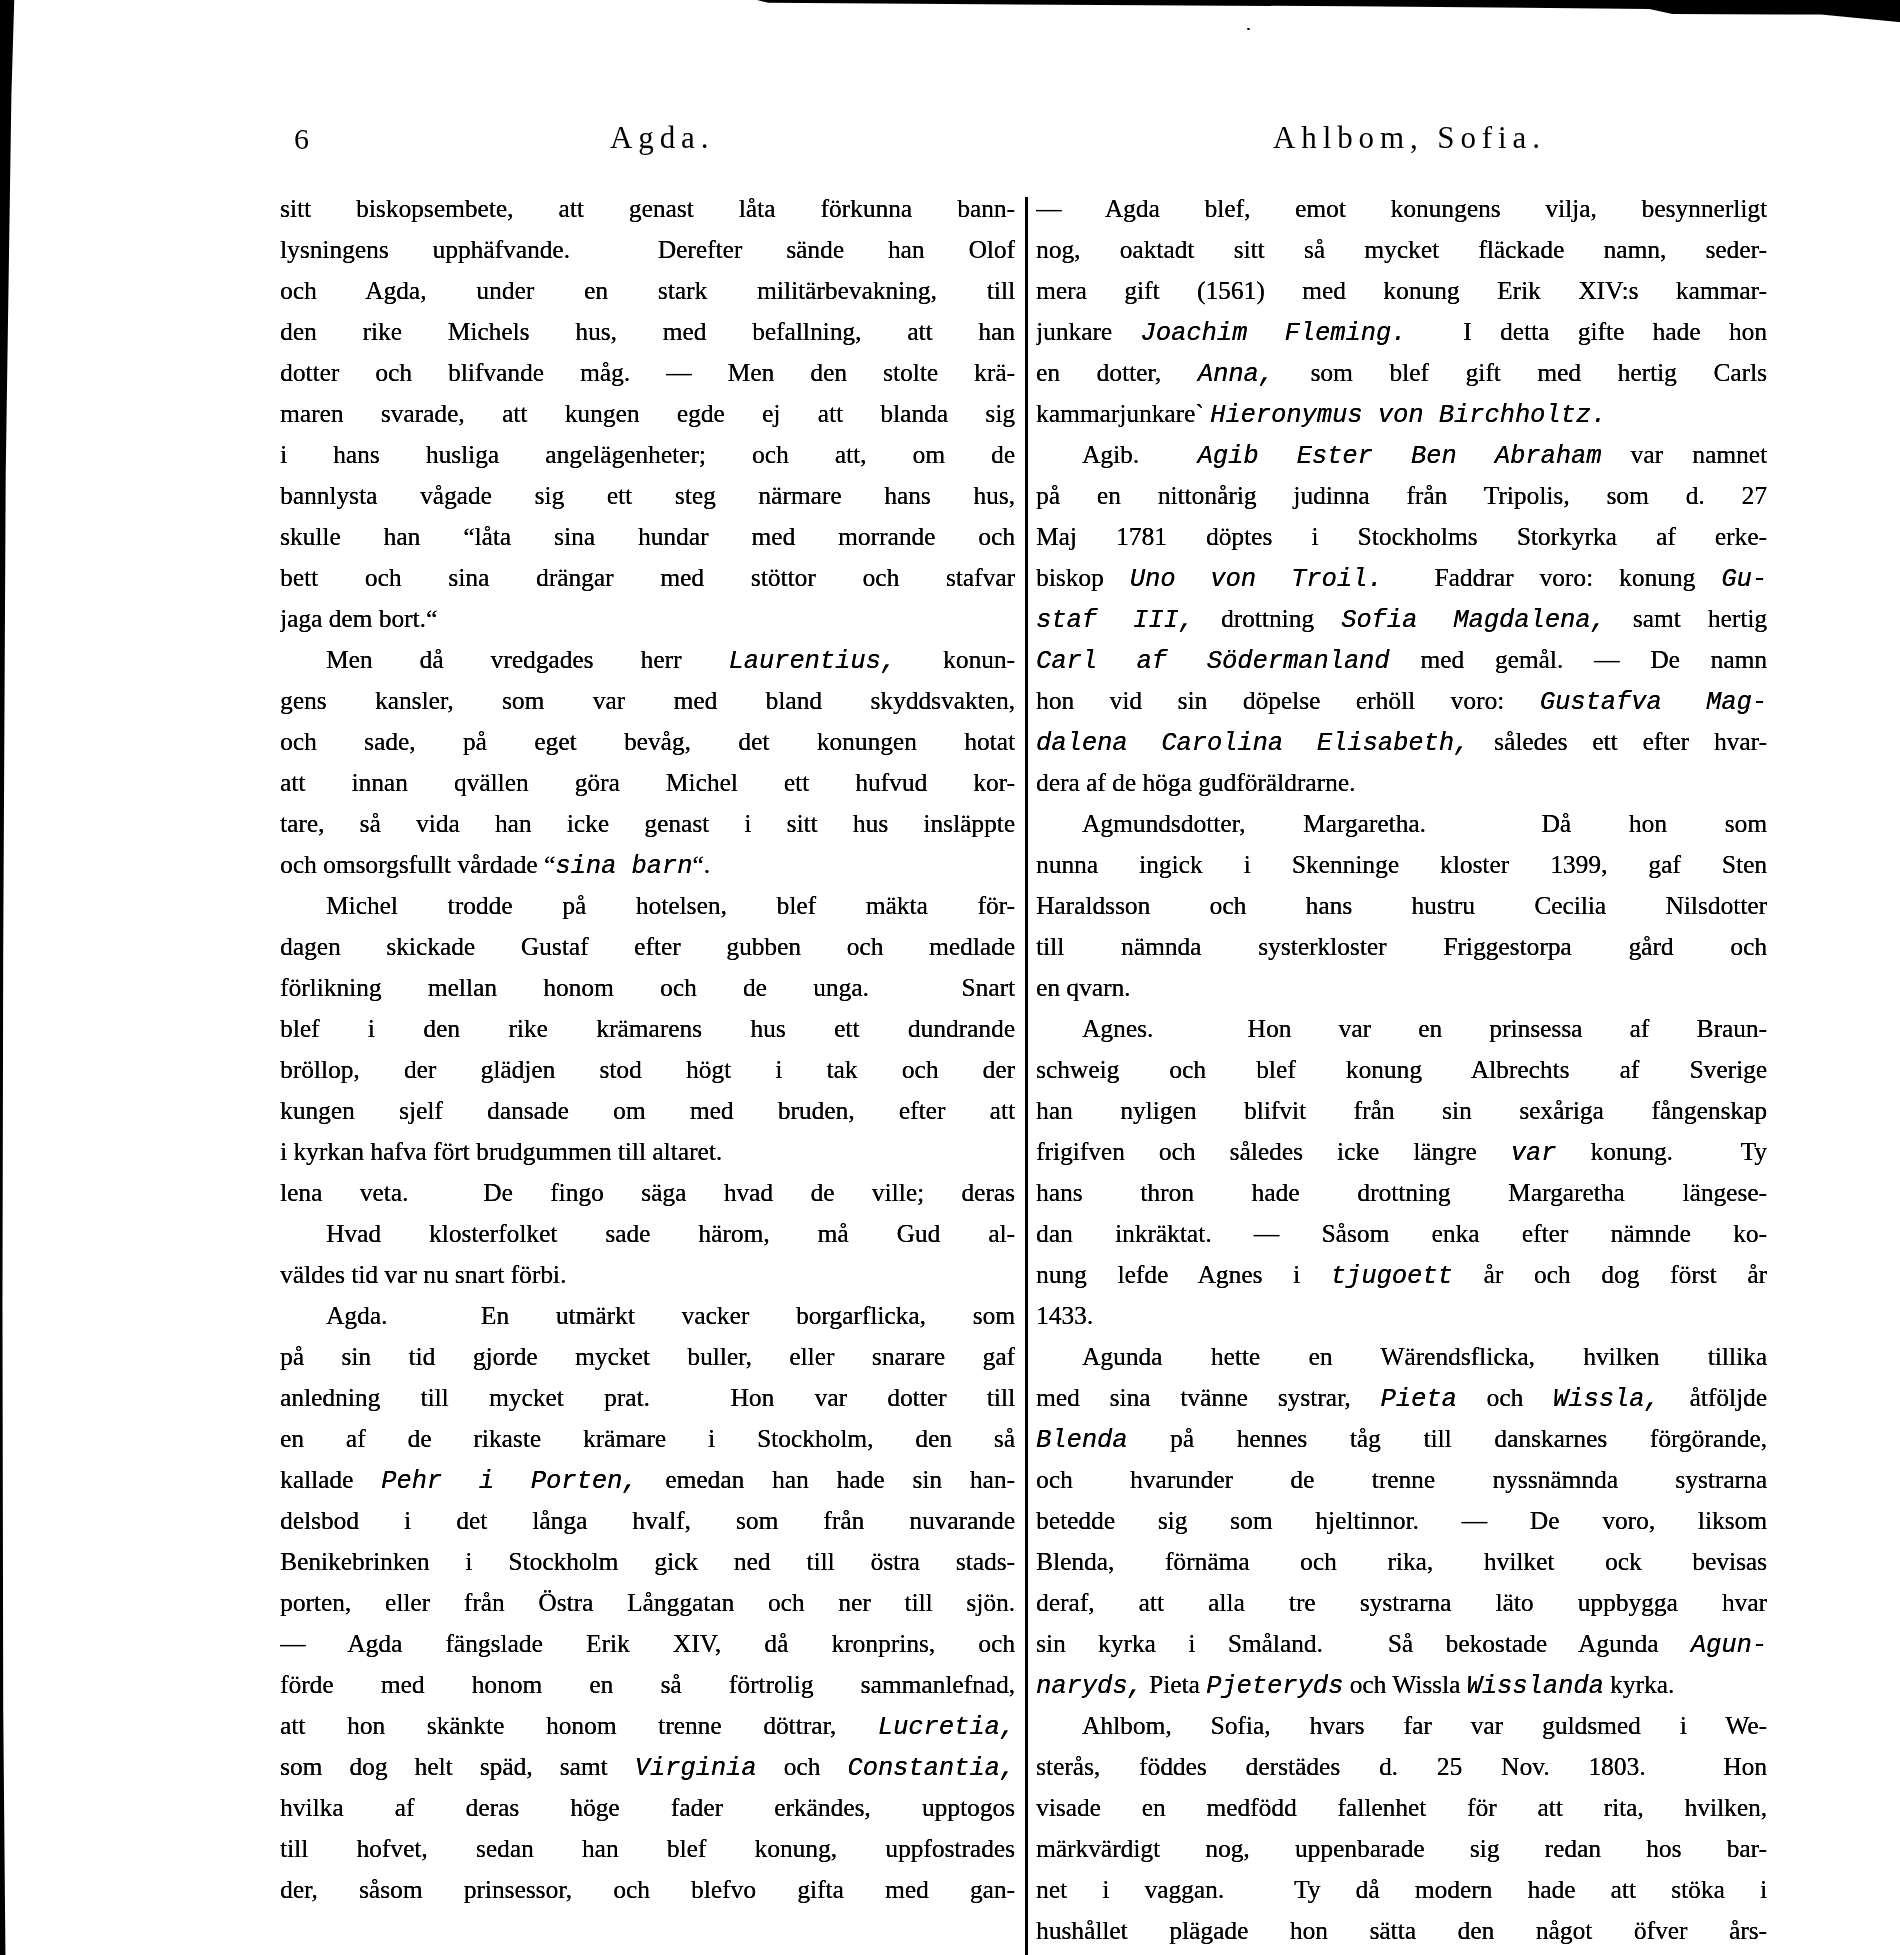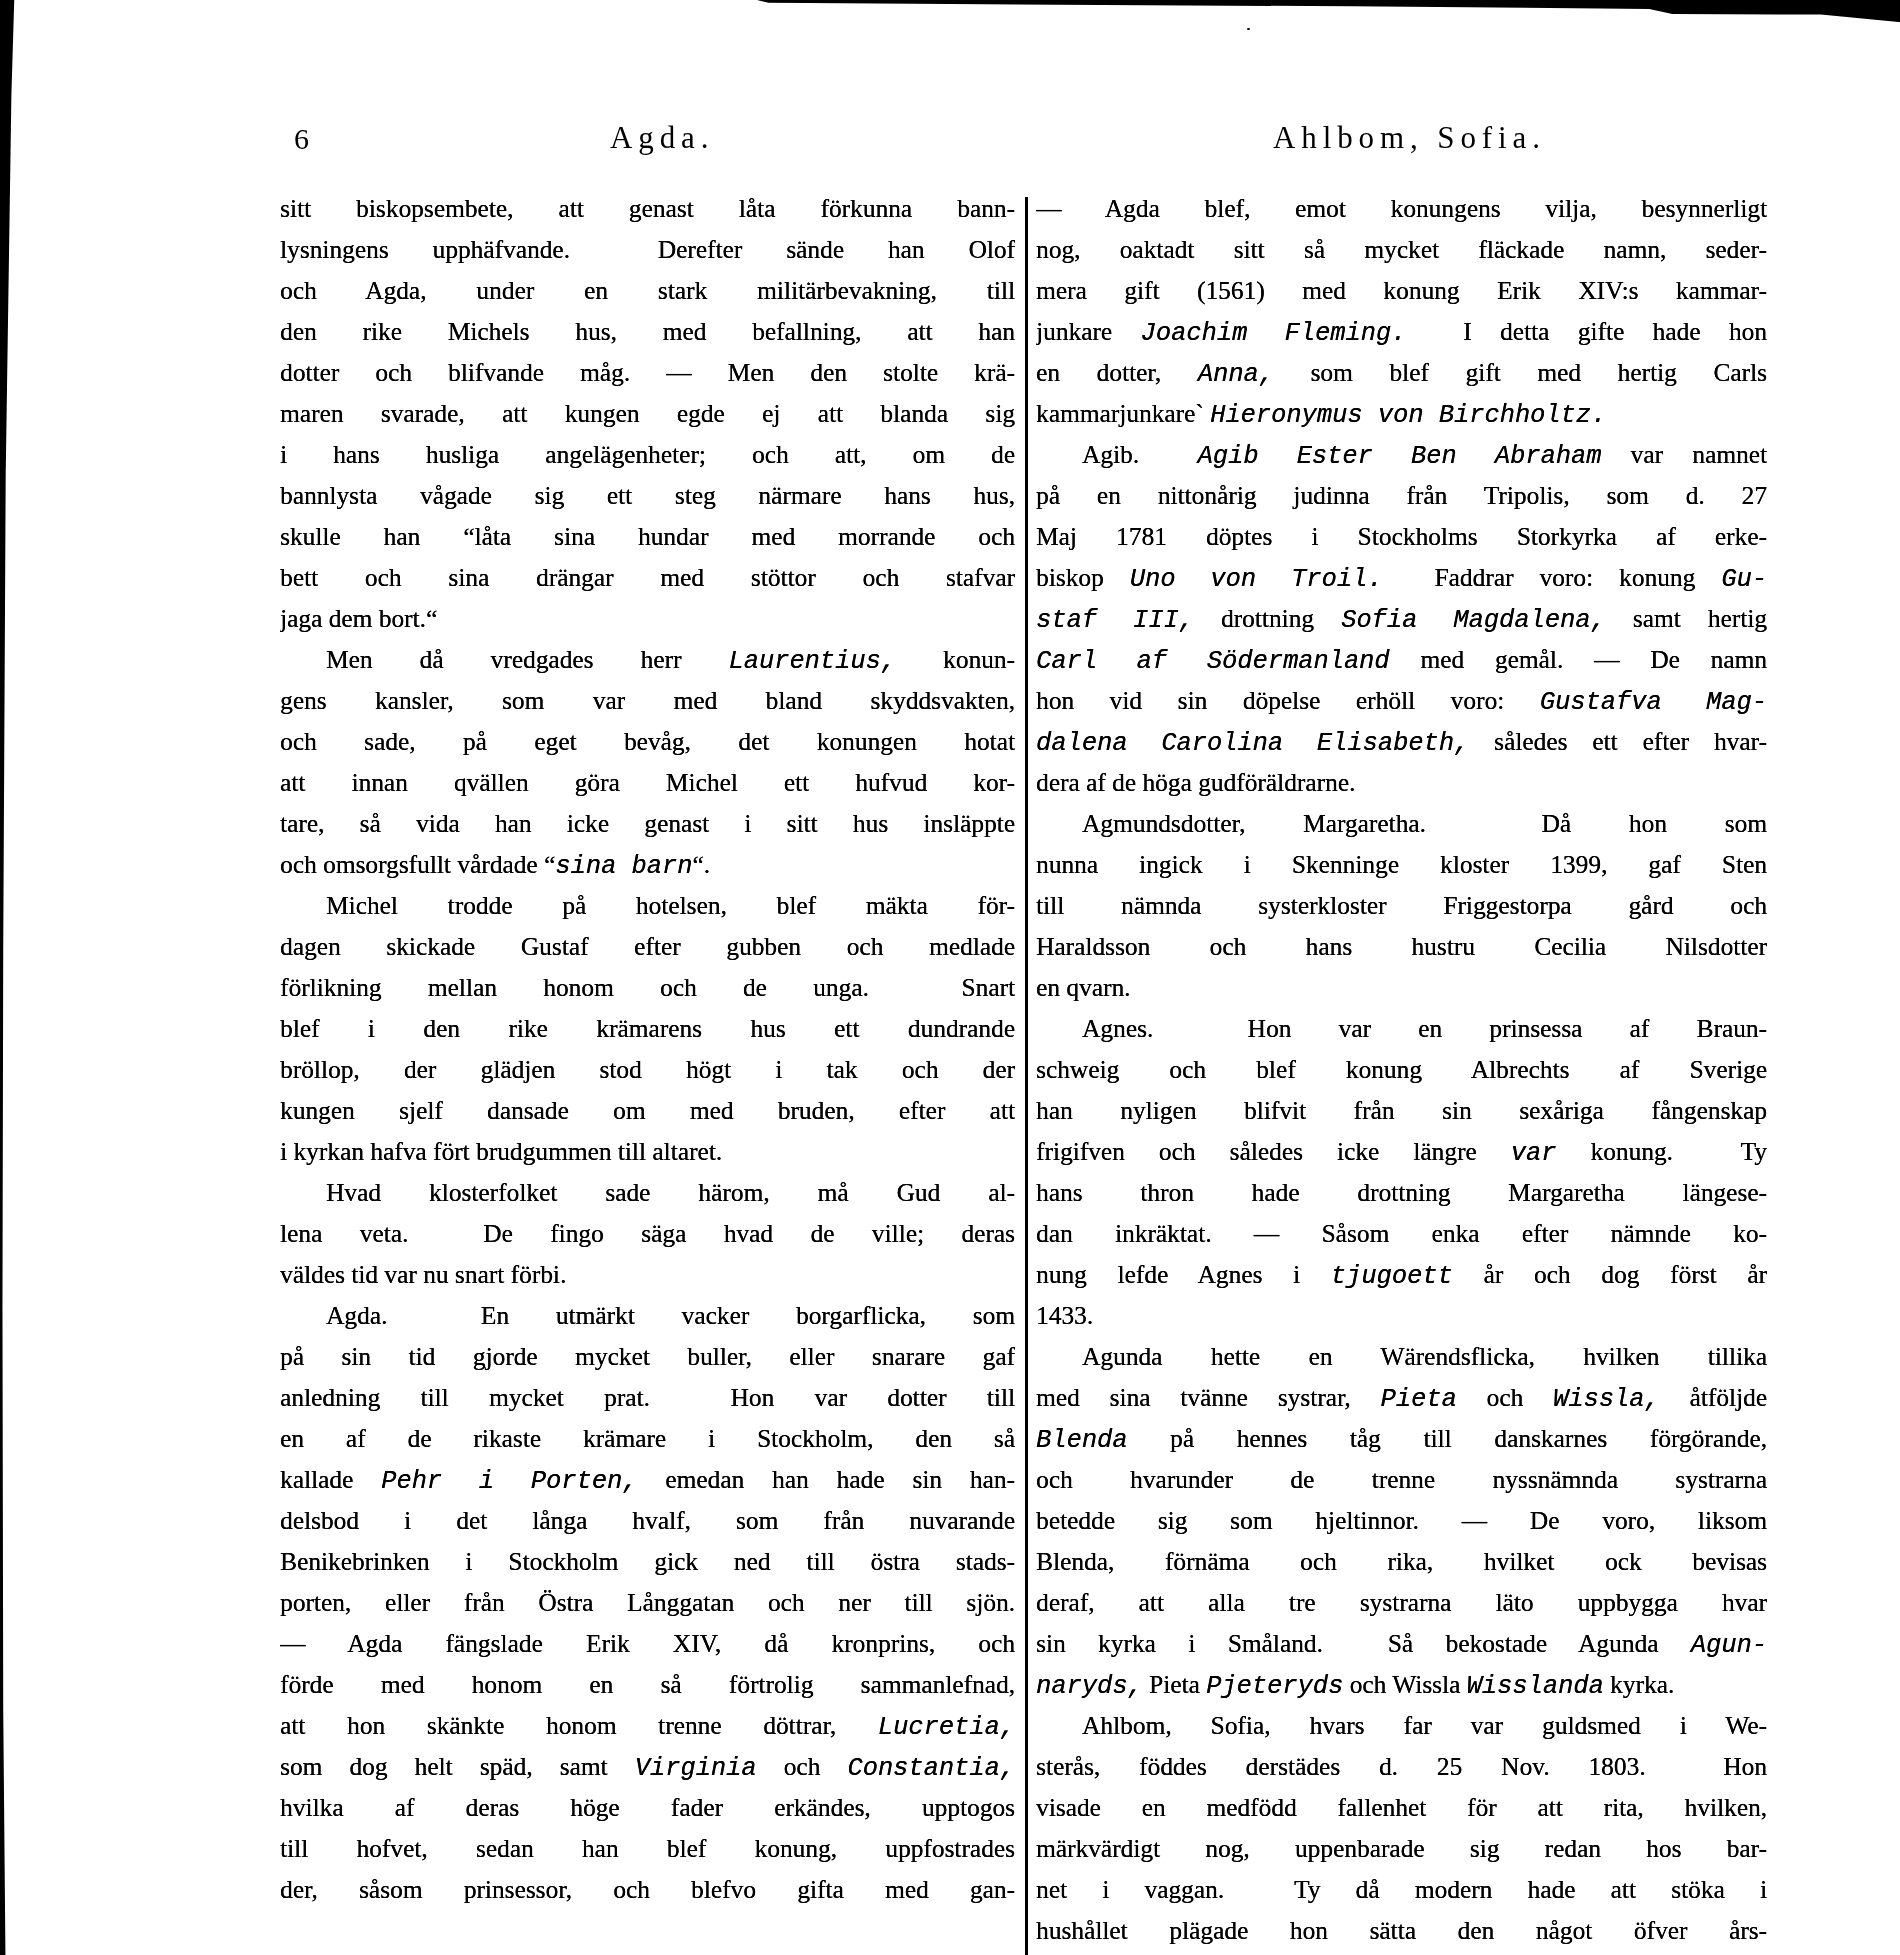--- a/index.html
+++ b/index.html
@@ -69,22 +69,22 @@
       <div class="tline"><span>att innan qvällen göra Michel ett hufvud kor-</span></div>
       <div class="tline"><span>tare, så vida han icke genast i sitt hus insläppte</span></div>
       <div class="tline jlast"><span>och omsorgsfullt vårdade “</span><span class="it">sina barn</span><span>“.</span></div>
       <div class="tline indent"><span>Michel trodde på hotelsen, blef mäkta för-</span></div>
       <div class="tline"><span>dagen skickade Gustaf efter gubben och medlade</span></div>
       <div class="tline"><span>förlikning mellan honom och de unga.&nbsp; Snart</span></div>
       <div class="tline"><span>blef i den rike krämarens hus ett dundrande</span></div>
       <div class="tline"><span>bröllop, der glädjen stod högt i tak och der</span></div>
       <div class="tline"><span>kungen sjelf dansade om med bruden, efter att</span></div>
       <div class="tline jlast"><span>i kyrkan hafva fört brudgummen till altaret.</span></div>
+      <div class="tline"><span>lena veta.&nbsp; De fingo säga hvad de ville; deras</span></div>
       <div class="tline indent"><span>Hvad klosterfolket sade härom, må Gud al-</span></div>
-      <div class="tline"><span>lena veta.&nbsp; De fingo säga hvad de ville; deras</span></div>
       <div class="tline jlast"><span>väldes tid var nu snart förbi.</span></div>
       <div class="tline indent"><span class="bf">Agda.</span><span>&nbsp; En utmärkt vacker borgarflicka, som</span></div>
       <div class="tline"><span>på sin tid gjorde mycket buller, eller snarare gaf</span></div>
       <div class="tline"><span>anledning till mycket prat.&nbsp; Hon var dotter till</span></div>
       <div class="tline"><span>en af de rikaste krämare i Stockholm, den så</span></div>
       <div class="tline"><span>kallade </span><span class="it">Pehr i Porten,</span><span> emedan han hade sin han-</span></div>
       <div class="tline"><span>delsbod i det långa hvalf, som från nuvarande</span></div>
       <div class="tline"><span>Benikebrinken i Stockholm gick ned till östra stads-</span></div>
       <div class="tline"><span>porten, eller från Östra Långgatan och ner till sjön.</span></div>
       <div class="tline"><span>— Agda fängslade Erik XIV, då kronprins, och</span></div>
@@ -106,22 +106,22 @@
       <div class="tline"><span>på en nittonårig judinna från Tripolis, som d. 27</span></div>
       <div class="tline"><span>Maj 1781 döptes i Stockholms Storkyrka af erke-</span></div>
       <div class="tline"><span>biskop </span><span class="it">Uno von Troil.</span><span>&nbsp; Faddrar voro: konung </span><span class="it">Gu-</span></div>
       <div class="tline"><span class="it">staf III,</span><span> drottning </span><span class="it">Sofia Magdalena,</span><span> samt hertig</span></div>
       <div class="tline"><span class="it">Carl af Södermanland</span><span> med gemål. — De namn</span></div>
       <div class="tline"><span>hon vid sin döpelse erhöll voro: </span><span class="it">Gustafva Mag-</span></div>
       <div class="tline"><span class="it">dalena Carolina Elisabeth,</span><span> således ett efter hvar-</span></div>
       <div class="tline jlast"><span>dera af de höga gudföräldrarne.</span></div>
       <div class="tline indent"><span class="bf">Agmundsdotter, Margaretha.</span><span>&nbsp; Då hon som</span></div>
       <div class="tline"><span>nunna ingick i Skenninge kloster 1399, gaf Sten</span></div>
+      <div class="tline"><span>Haraldsson och hans hustru Cecilia Nilsdotter</span></div>
       <div class="tline"><span>till nämnda systerkloster Friggestorpa gård och</span></div>
-      <div class="tline"><span>Haraldsson och hans hustru Cecilia Nilsdotter</span></div>
       <div class="tline jlast"><span>en qvarn.</span></div>
       <div class="tline indent"><span class="bf">Agnes.</span><span>&nbsp; Hon var en prinsessa af Braun-</span></div>
       <div class="tline"><span>schweig och blef konung Albrechts af Sverige</span></div>
       <div class="tline"><span>han nyligen blifvit från sin sexåriga fångenskap</span></div>
       <div class="tline"><span>frigifven och således icke längre </span><span class="it">var</span><span> konung.&nbsp; Ty</span></div>
       <div class="tline"><span>hans thron hade drottning Margaretha längese-</span></div>
       <div class="tline"><span>dan inkräktat. — Såsom enka efter nämnde ko-</span></div>
       <div class="tline"><span>nung lefde Agnes i </span><span class="it">tjugoett</span><span> år och dog först år</span></div>
       <div class="tline jlast"><span>1433.</span></div>
       <div class="tline indent"><span class="bf">Agunda</span><span> hette en Wärendsflicka, hvilken tillika</span></div>

